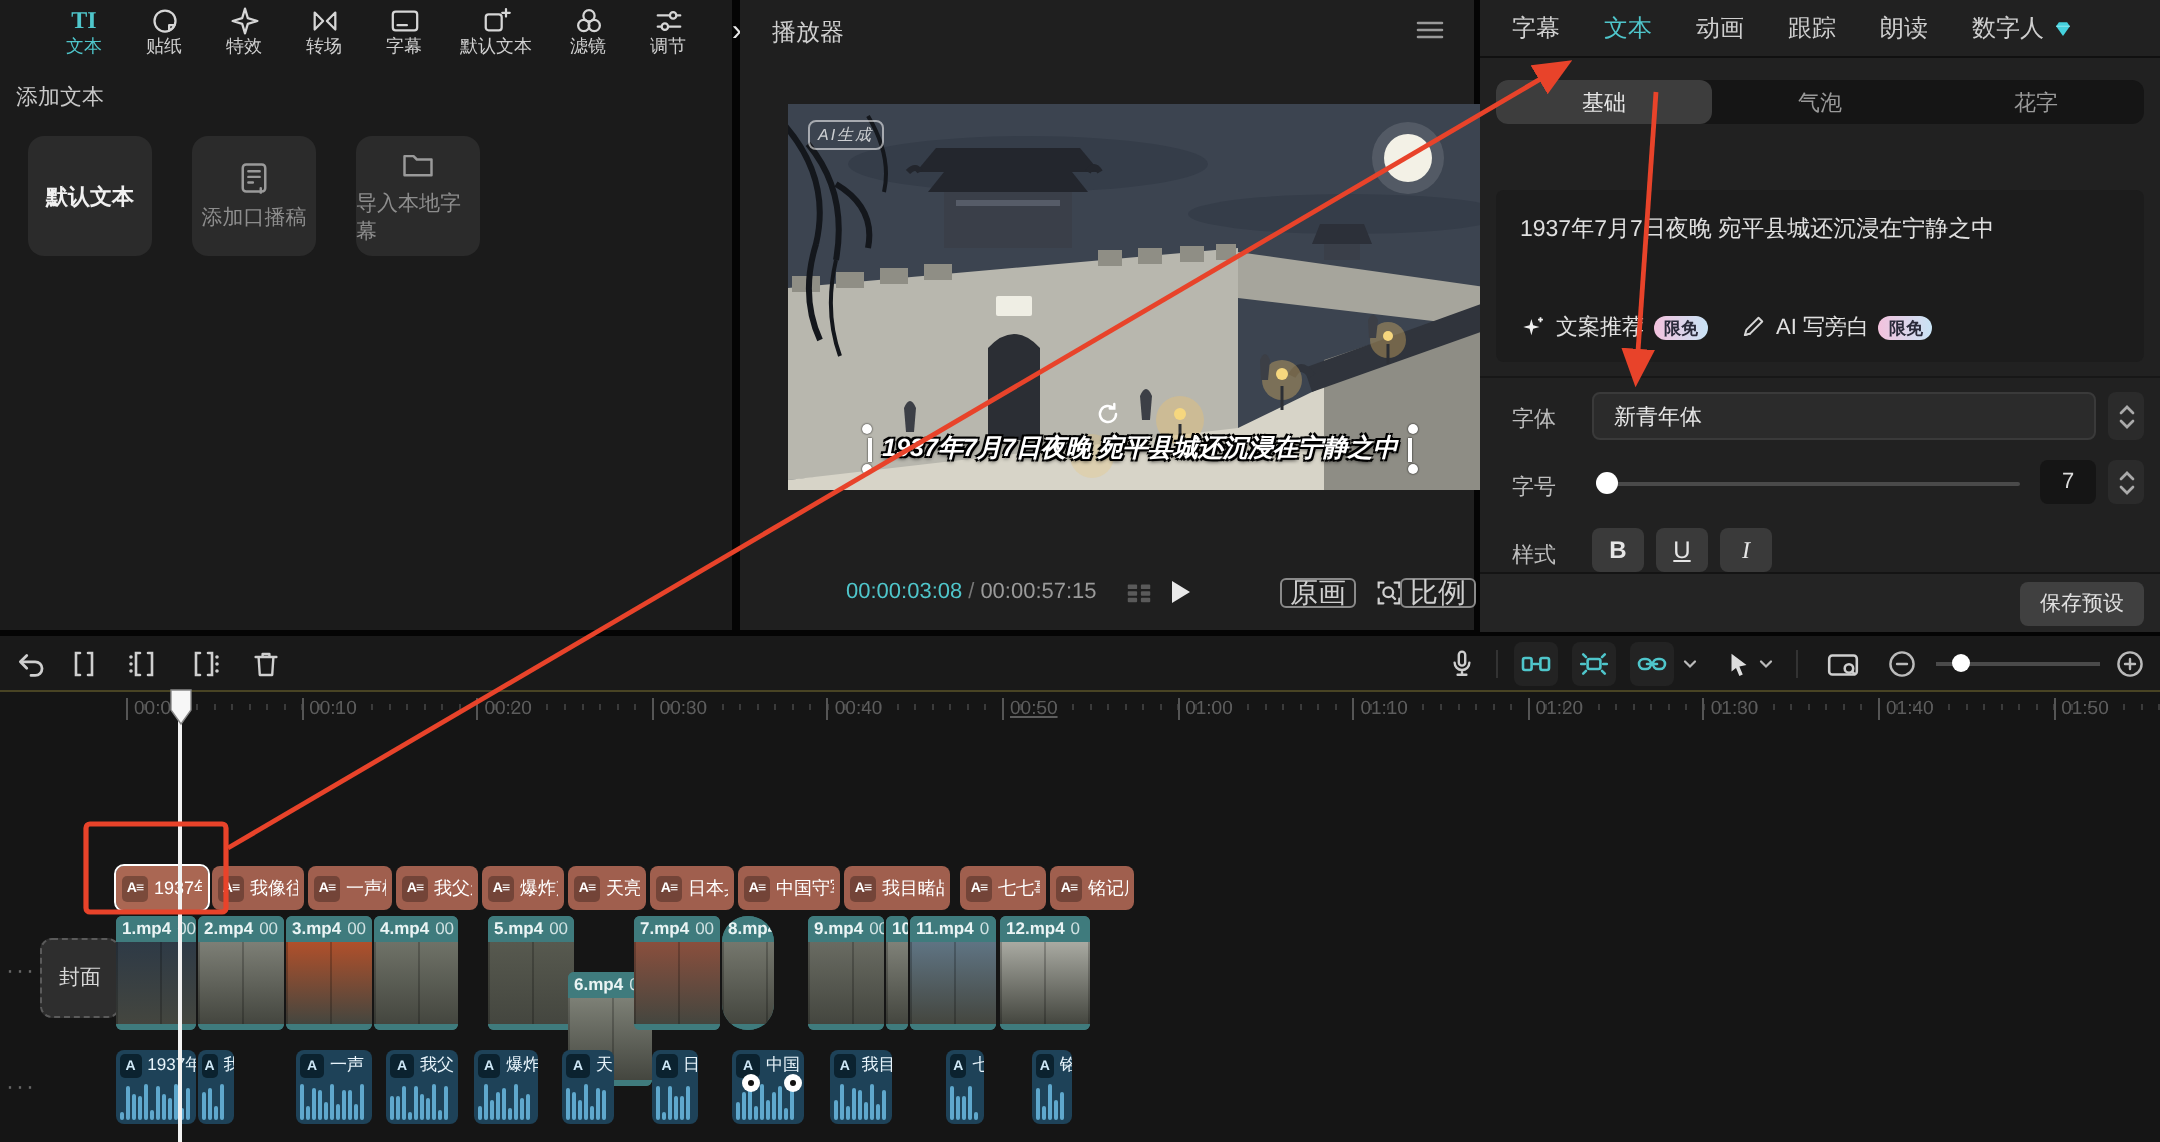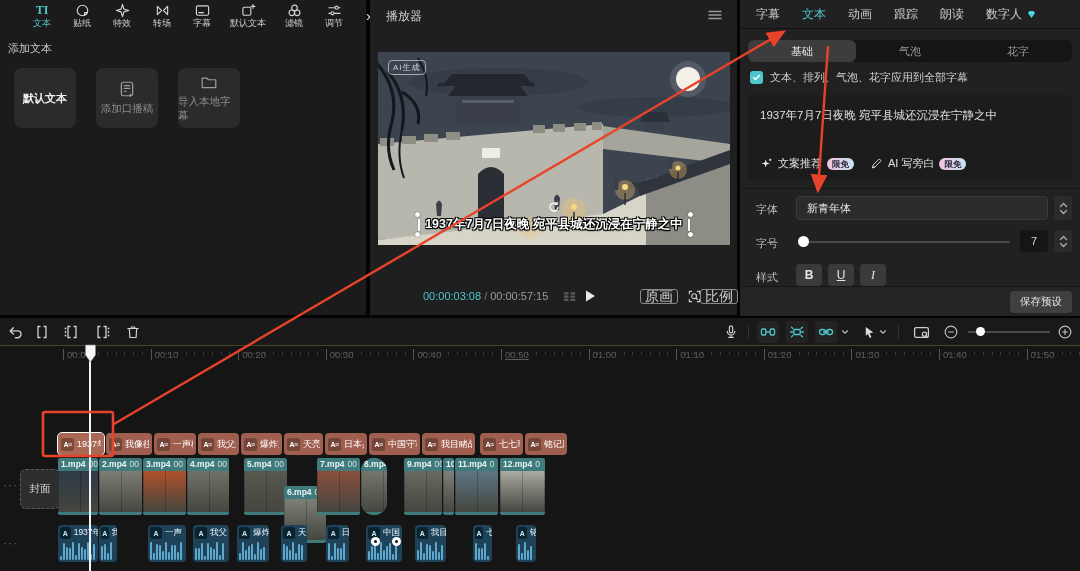--- a/index.html
+++ b/index.html
@@ -17,21 +17,21 @@
   .tb-item.active .tb-lb{color:#4fc6cb;}
   .tb-item.active .ico{color:#4fc6cb;}
   .tb-ti{font-family:"Liberation Serif",serif;font-weight:bold;font-size:12px;color:#4fc6cb;letter-spacing:0;}
   
   #left-panel{left:0;top:31px;width:366px;height:284px;background:#1b1b1b;}
   .card{position:absolute;top:37px;width:62px;height:60px;background:#2b2b2b;border-radius:8px;display:flex;flex-direction:column;align-items:center;justify-content:center;gap:4px;cursor:pointer;}
   .card .card-lb{font-size:10.5px;color:#8d8d8d;}
   .card .card-lb.main{color:#f0f0f0;font-weight:bold;font-size:11px;}
   
   #player-panel{left:370px;top:0;width:367px;height:315px;background:#1f1f1f;}
-  #video-area{position:absolute;left:8px;top:52px;width:352px;height:193px;background:#0b0d10;overflow:hidden;}
+  #video-area{position:absolute;left:24px;top:52px;width:352px;height:193px;background:#0b0d10;overflow:hidden;font-style:italic;}
   #subtitle-wrap{position:absolute;left:0;right:0;bottom:10px;display:flex;justify-content:center;}
   #subtitle-box{position:relative;padding:2px 8px;}
   #subtitle-text{font-size:12.5px;font-weight:bold;color:#fff;white-space:nowrap;
      text-shadow:-1px -1px 0 #000,1px -1px 0 #000,-1px 1px 0 #000,1px 1px 0 #000,0 1px 2px #000;}
   .handle{position:absolute;width:5px;height:5px;border-radius:50%;background:#fff;box-shadow:0 0 1px #000;}
   .hbar{position:absolute;width:2px;height:12px;background:#fff;top:50%;margin-top:-6px;box-shadow:0 0 1px #000;}
   #watermark{position:absolute;left:10px;top:8px;border:1px solid rgba(255,255,255,.55);border-radius:4px;
      padding:1px 4px;font-size:8px;color:rgba(255,255,255,.75);letter-spacing:1px;}
   #rotate-handle{position:absolute;left:176px;top:199px;width:15px;height:15px;border-radius:50%;
      display:flex;align-items:center;justify-content:center;color:#fff;}
@@ -366,28 +366,20 @@
             </svg>
           </span>
         </div>
       </div>
     <div class="abs" style="left:0;top:28px;width:340px;height:1px;background:#101010;"></div>
     <div id="rp-subtabs">
         <div class="rp-subtab active">基础</div>
         <div class="rp-subtab">气泡</div>
         <div class="rp-subtab">花字</div>
       </div>
-    <div id="apply-row">
-      <span id="apply-check">
-        <svg width="9" height="9" viewBox="0 0 16 16" fill="none" stroke="#fff" stroke-width="2.6" stroke-linecap="round">
-            <path d="M3 8.5l3.2 3L13 4.5"></path>
-          </svg>
-      </span>
-      <span style="color:#cfcfcf;">文本、排列、气泡、花字应用到全部字幕</span>
-    </div>
     <div id="text-block">
       <div id="text-value">1937年7月7日夜晚 宛平县城还沉浸在宁静之中</div>
       <div id="ai-tools">
           <div class="ai-tool">
             <span class="ico">
               <svg width="13" height="13" viewBox="0 0 16 16">
                 <path d="M7 3 8.1 6.9 12 8 8.1 9.1 7 13 5.9 9.1 2 8 5.9 6.9Z" fill="#efefef"></path>
                 <path d="M12.6 2v3M11.1 3.5h3" stroke="#efefef" stroke-width="1.1"></path>
               </svg>
             </span>

